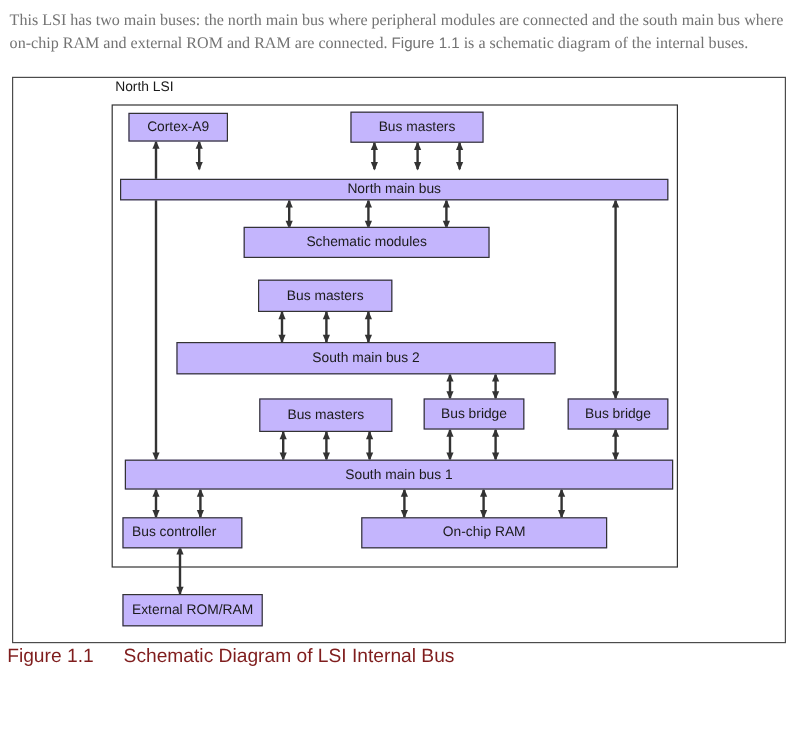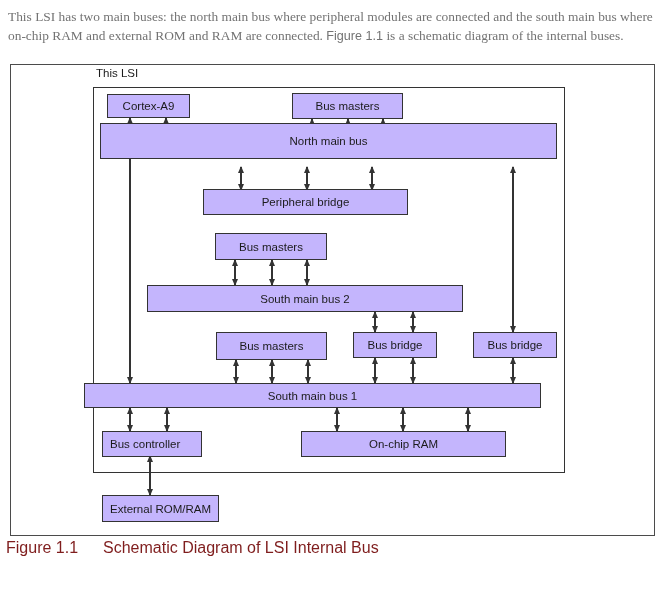--- a/index.html
+++ b/index.html
@@ -34,21 +34,21 @@
 <body>
 
 <div class="page">
 
   <div class="intro">
     <div>This LSI has two main buses: the north main bus where peripheral modules are connected and the south main bus where</div>
     <div><span>on-chip RAM and external ROM and RAM are connected. </span><span class="sansref">Figure 1.1</span><span> is a schematic diagram of the internal buses.</span></div>
   </div>
 
   <div class="frame"></div>
-  <div class="lsi-label">This LSI</div>
+  <div class="lsi-label">North LSI</div>
   <div class="lsi-box"></div>
 
   <i class="arr" style="left:130px;top:118px;height:265px"></i>
   <i class="arr" style="left:166px;top:118px;height:23px"></i>
   <i class="arr" style="left:312px;top:119px;height:22px"></i>
   <i class="arr" style="left:348px;top:119px;height:22px"></i>
   <i class="arr" style="left:383px;top:119px;height:22px"></i>
   <i class="arr" style="left:241px;top:167px;height:23px"></i>
   <i class="arr" style="left:307px;top:167px;height:23px"></i>
   <i class="arr" style="left:372px;top:167px;height:23px"></i>
@@ -66,28 +66,28 @@
   <i class="arr" style="left:513px;top:358px;height:25px"></i>
   <i class="arr" style="left:130px;top:408px;height:23px"></i>
   <i class="arr" style="left:167px;top:408px;height:23px"></i>
   <i class="arr" style="left:337px;top:408px;height:23px"></i>
   <i class="arr" style="left:403px;top:408px;height:23px"></i>
   <i class="arr" style="left:468px;top:408px;height:23px"></i>
   <i class="arr" style="left:150px;top:456px;height:39px"></i>
 
   <div class="node" style="left:107px;top:94px;width:83px;height:24px">Cortex-A9</div>
   <div class="node" style="left:292px;top:93px;width:111px;height:26px">Bus masters</div>
-  <div class="node" style="left:100px;top:123px;width:457px;height:36px">North main bus</div>
-  <div class="node" style="left:203px;top:189px;width:205px;height:26px">Peripheral bridge</div>
+  <div class="node" style="left:100px;top:149px;width:457px;height:18px">North main bus</div>
+  <div class="node" style="left:203px;top:189px;width:205px;height:26px">Schematic modules</div>
   <div class="node" style="left:215px;top:233px;width:112px;height:27px">Bus masters</div>
   <div class="node" style="left:147px;top:285px;width:316px;height:27px">South main bus 2</div>
   <div class="node" style="left:216px;top:332px;width:111px;height:28px">Bus masters</div>
   <div class="node" style="left:353px;top:332px;width:84px;height:26px">Bus bridge</div>
   <div class="node" style="left:473px;top:332px;width:84px;height:26px">Bus bridge</div>
-  <div class="node" style="left:84px;top:383px;width:457px;height:25px">South main bus 1</div>
+  <div class="node" style="left:104px;top:383px;width:457px;height:25px">South main bus 1</div>
   <div class="node left" style="left:102px;top:431px;width:100px;height:26px">Bus controller</div>
   <div class="node" style="left:301px;top:431px;width:205px;height:26px">On-chip RAM</div>
   <div class="node" style="left:102px;top:495px;width:117px;height:27px">External ROM/RAM</div>
 
   <div class="caption">
     <span class="cap-label">Figure 1.1</span><span class="cap-title">Schematic Diagram of LSI Internal Bus</span>
   </div>
 
 </div>
 

